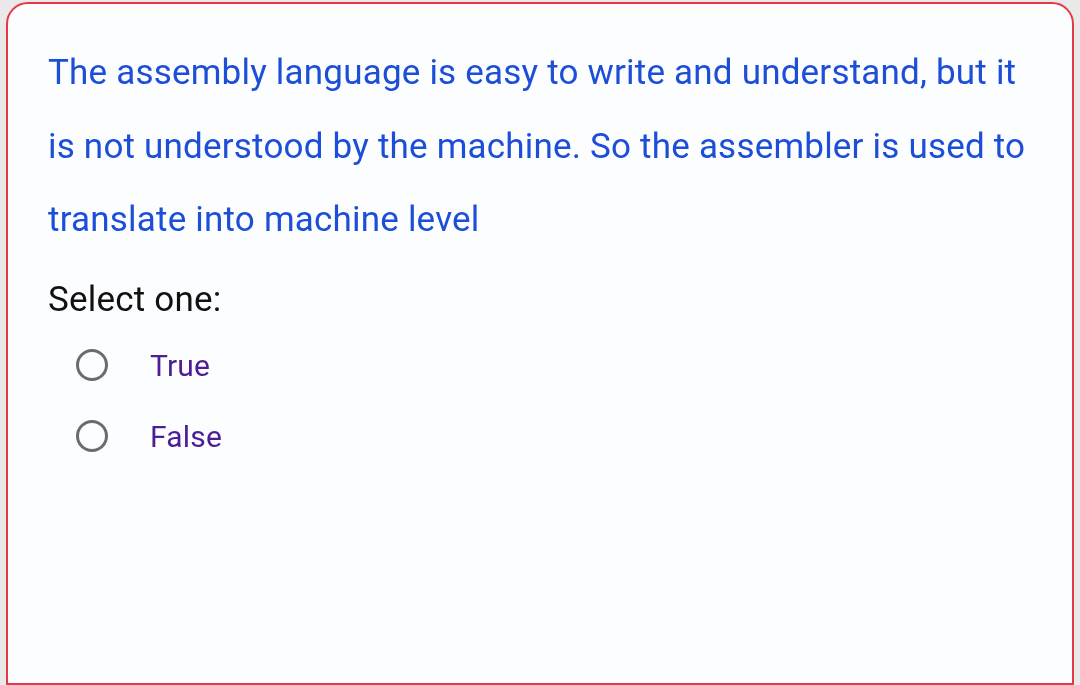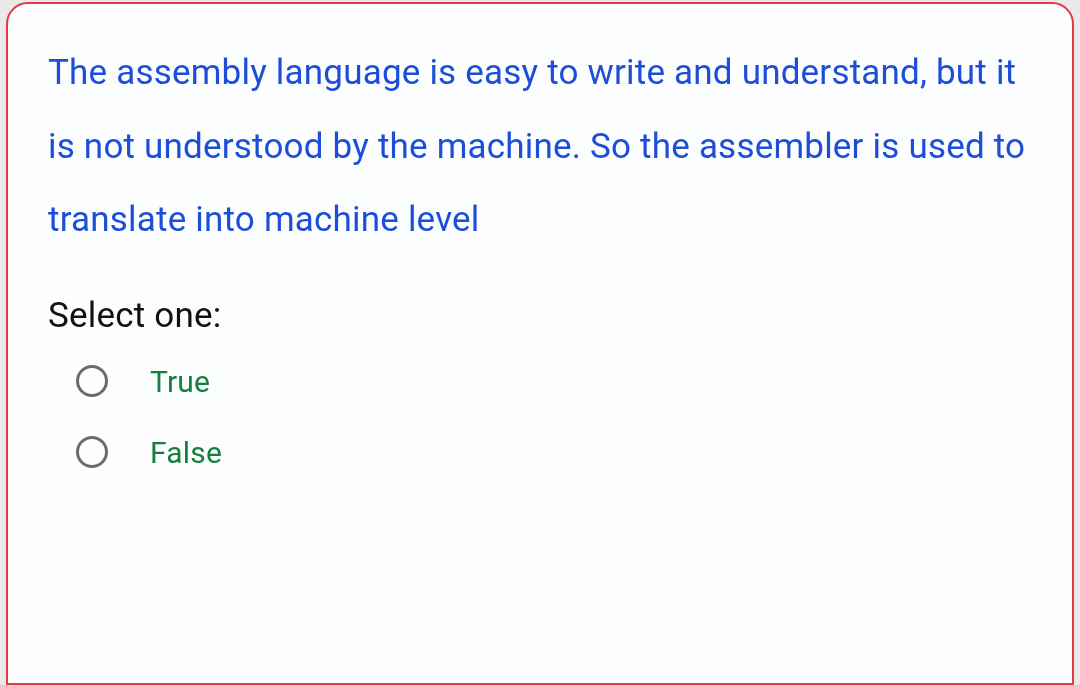--- a/index.html
+++ b/index.html
@@ -29,21 +29,21 @@
     line-height: 2.1;
     color: #1d4ed8;
     font-weight: 400;
     letter-spacing: 0.2px;
     margin: 0;
   }
   .prompt {
     font-size: 35px;
     color: #111;
     font-weight: 400;
-    margin-top: 38px;
+    margin-top: 22px;
     letter-spacing: 0.2px;
   }
   .options {
     margin-top: 28px;
     padding-left: 28px;
   }
   .option {
     display: flex;
     align-items: center;
     margin-bottom: 36px;
@@ -53,21 +53,21 @@
     width: 32px;
     height: 32px;
     border: 3px solid #6b6b6b;
     border-radius: 50%;
     flex: 0 0 auto;
     margin-right: 42px;
     background: transparent;
   }
   .option-label {
     font-size: 30px;
-    color: #15803d;
+    color: #4c1d95;
     font-weight: 400;
     letter-spacing: 0.2px;
   }
 </style>
 </head>
 <body>
 
 <div class="card">
   <p class="question-text">The assembly language is easy to write and understand, but it is not understood by the machine. So the assembler is used to translate into machine level</p>
 

